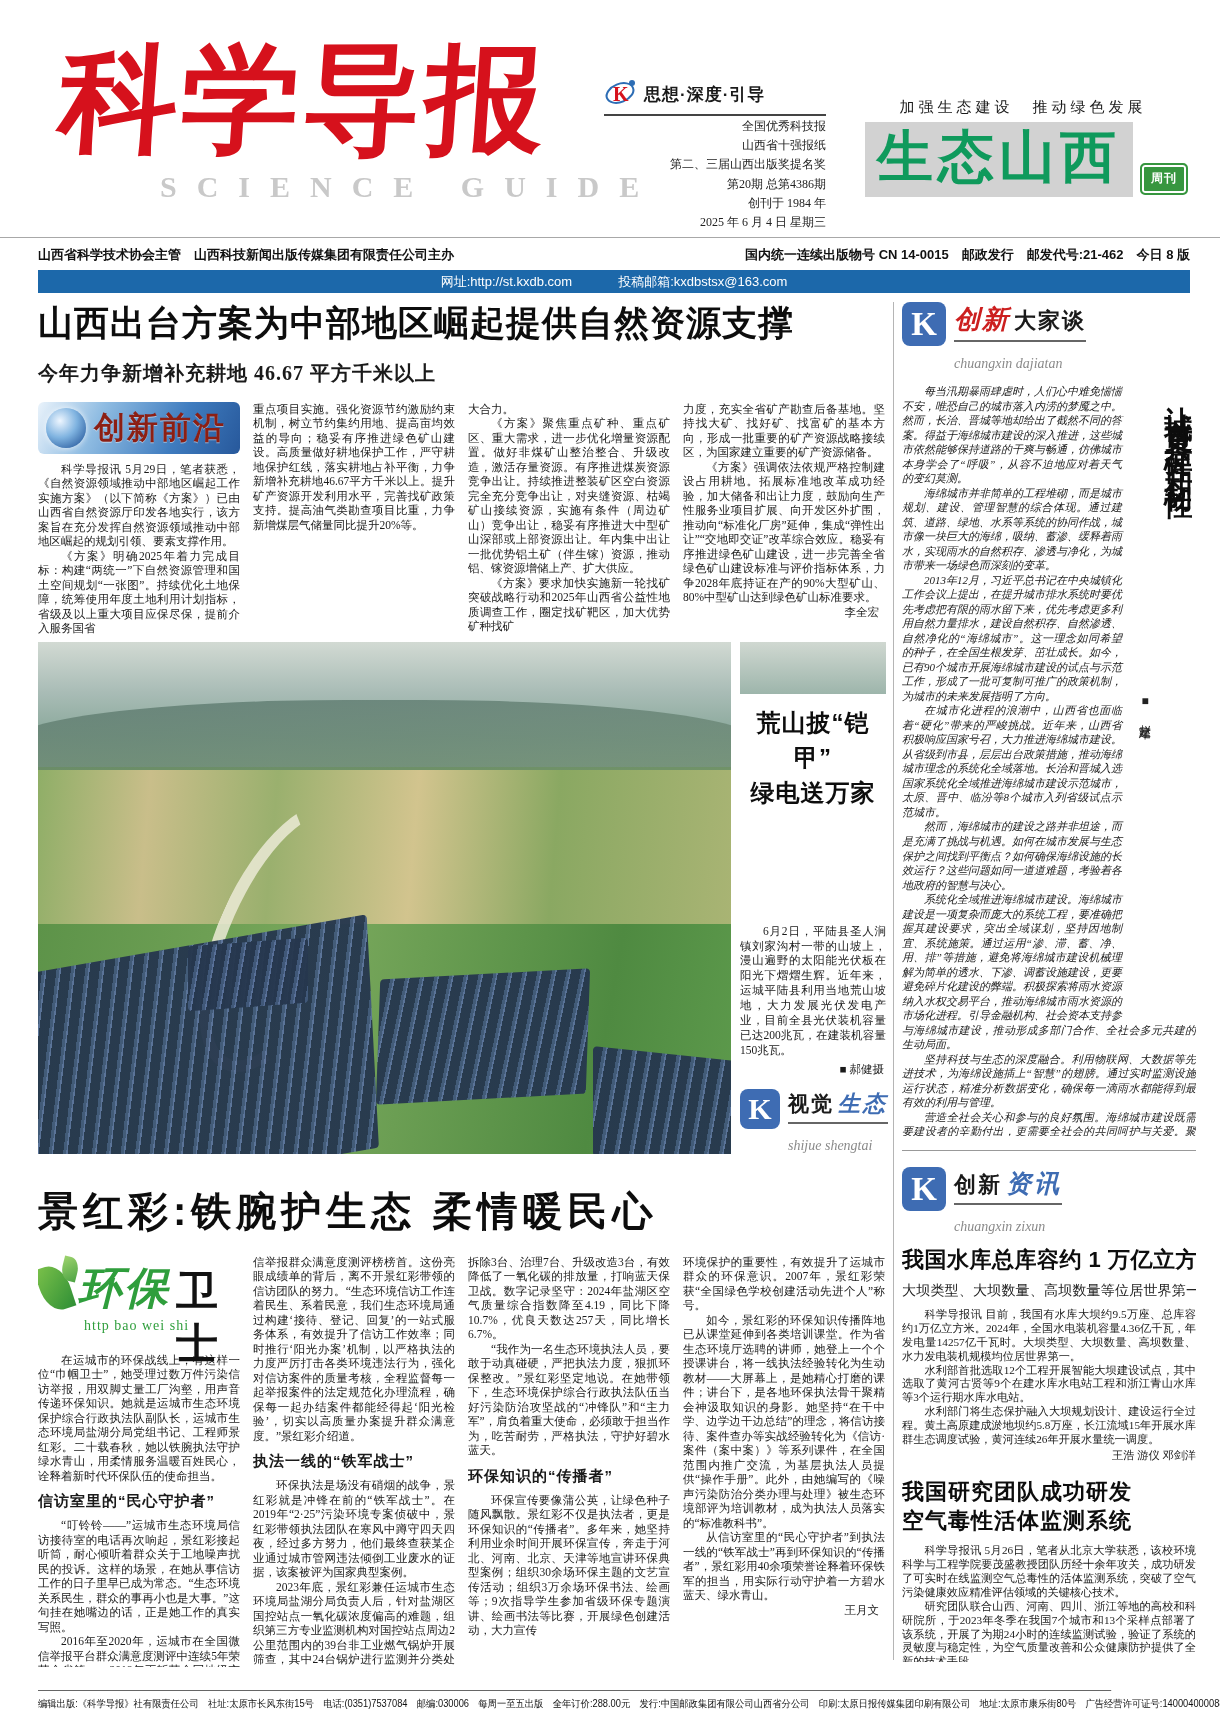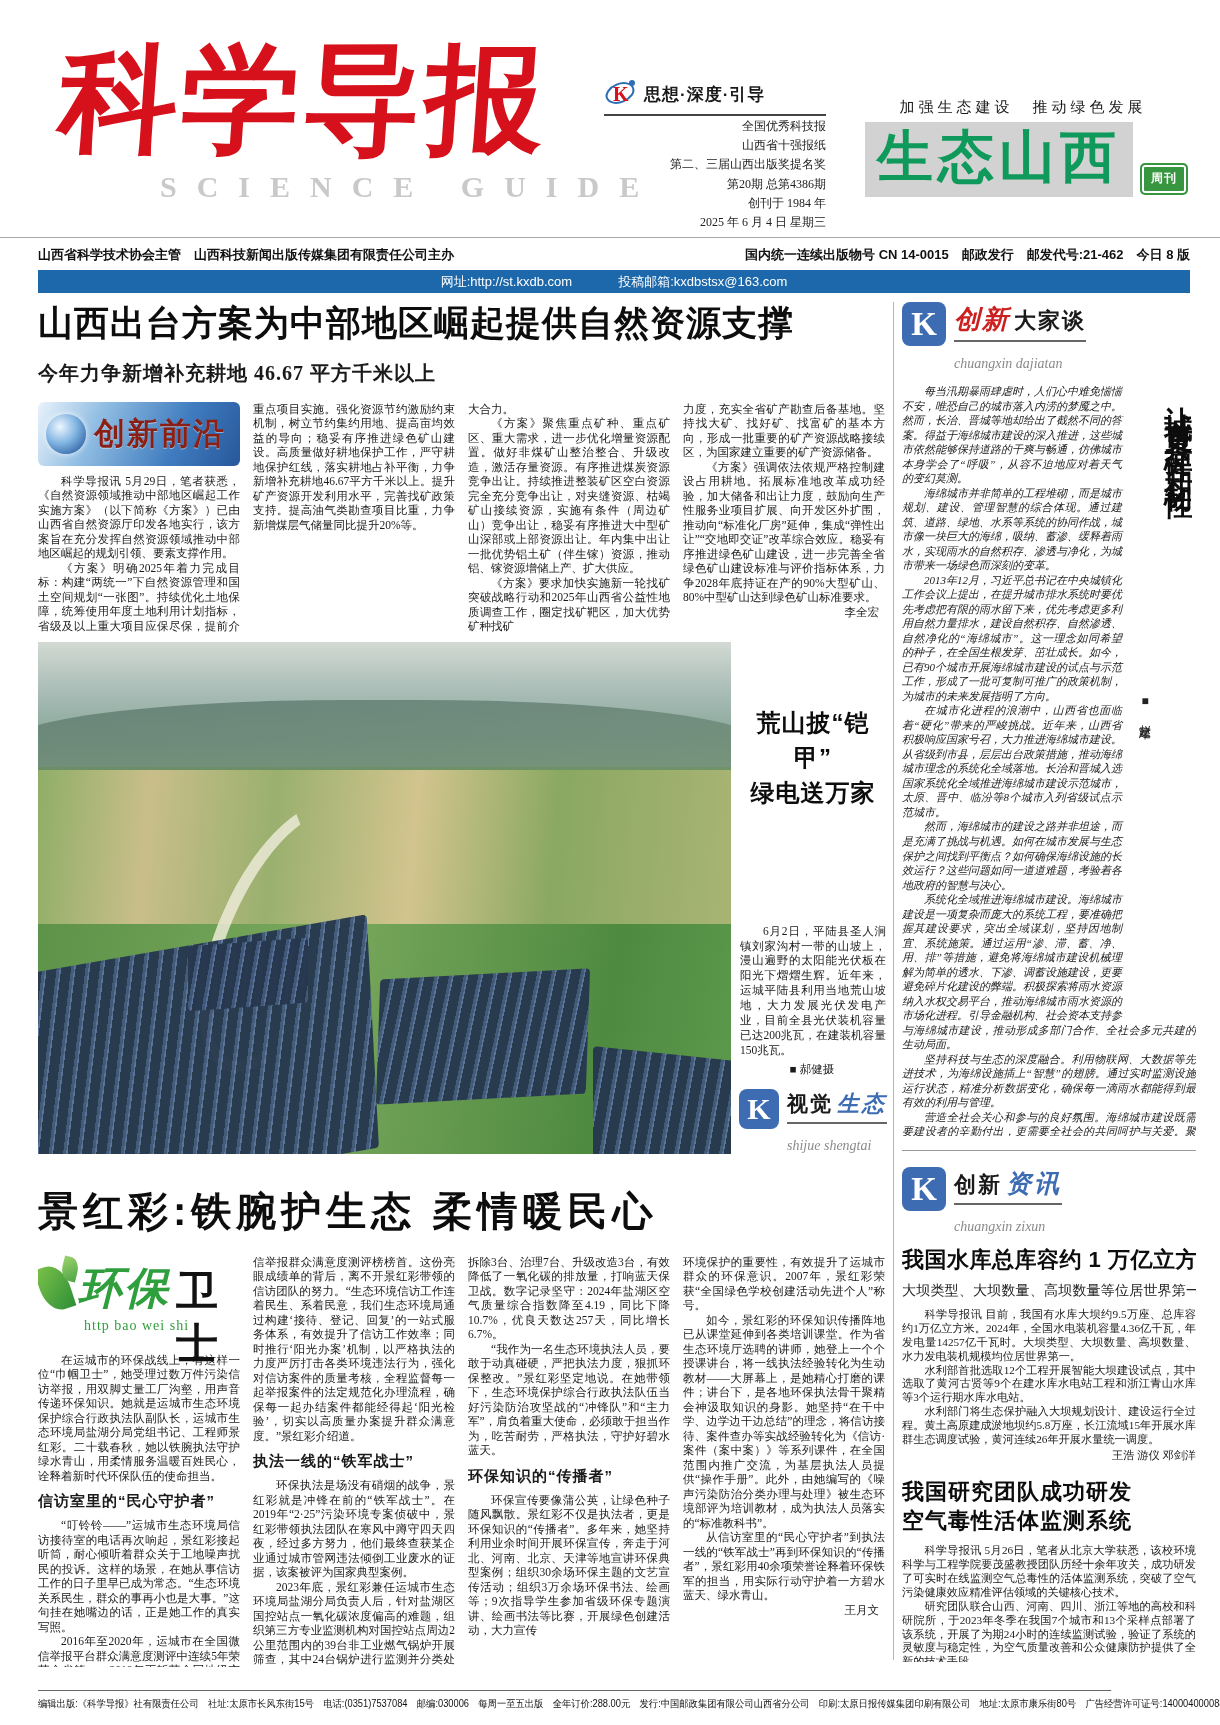--- a/index.html
+++ b/index.html
@@ -51,21 +51,21 @@
   .lead-headline { font-family:"Liberation Sans",sans-serif; font-weight:900; font-size:35px;
     letter-spacing:1px; color:#0d0d0d; white-space:nowrap;}
   .lead-subhead { margin-top:13px; font-size:20px; font-weight:bold; letter-spacing:1px;}
   .lead-cols { margin-top:15px; height:232px; display:flex; gap:13px; overflow:hidden;}
   .news-col { width:202px; height:100%; overflow:hidden; font-size:11.5px; line-height:1.26; text-align:justify;}
   .news-col p { margin:0; text-indent:2em; }
   .news-col p.noindent { text-indent:0; }
   .news-col p.author { text-align:right; text-indent:0; padding-right:6px;}
   .col-subhead { font-family:"Liberation Sans",sans-serif; font-size:15px; font-weight:bold;
     letter-spacing:1px; margin:9px 0 7px; text-indent:0;}
-  .qianyan-banner { width:100%; height:64px; border-radius:6px; margin-bottom:8px;
+  .qianyan-banner { width:100%; height:52px; border-radius:6px; margin-bottom:8px;
     background:linear-gradient(115deg,#eaf3fb 0%,#8fbce2 30%,#3f7cbf 68%,#27589b 100%);
     display:flex; align-items:center; gap:8px; padding:0 8px; }
   .globe { width:40px; height:40px; border-radius:50%;
     background:radial-gradient(circle at 35% 32%,#eef6ff,#7fb3e0 45%,#27599c 90%); flex:0 0 auto;
     box-shadow:0 0 6px rgba(255,255,255,.8);}
   .banner-text { font-size:31px; font-weight:900; color:#8c1f14; letter-spacing:2px; white-space:nowrap;
     text-shadow:0 1px 0 rgba(255,255,255,.45);}
 
   
   .photo-section { margin-top:8px; display:flex; gap:9px; }
@@ -80,21 +80,21 @@
     background:linear-gradient(100deg,#5d9349,#79a85c 40%,#4f8a41 80%,#5d9a4c);}
   .ph-road { position:absolute; left:180px; top:150px; width:130px; height:290px; border-radius:50%;
     border:12px solid transparent; border-left-color:rgba(236,234,214,.85); border-bottom-color:rgba(236,234,214,.8);
     transform:rotate(24deg);}
   .ph-panels { position:absolute; border-radius:4px; opacity:.96;
     background:repeating-linear-gradient(100deg,#26374e 0 10px,#41597a 10px 13px,#5a729b 13px 14.5px);}
   .ph-panels.p1 { left:-15px; bottom:-25px; width:350px; height:235px; transform:skewY(-7deg) rotate(-3deg);}
   .ph-panels.p2 { left:340px; bottom:55px; width:210px; height:125px; transform:skewY(-5deg) rotate(2deg);}
   .ph-panels.p3 { left:555px; bottom:-10px; width:150px; height:110px; transform:skewY(6deg);}
   .ph-panels.p4 { left:150px; top:300px; width:120px; height:65px; transform:skewY(-4deg);}
-  .photo-side { width:146px; display:flex; flex-direction:column;align-items:center; }
+  .photo-side { width:146px; display:flex; flex-direction:column; }
   .side-skystrip { height:52px; background:linear-gradient(180deg,#d0d8d1,#9db5ab); margin-bottom:12px;}
   .photo-title { font-family:"Liberation Sans",sans-serif; font-weight:900; font-size:24px;
     letter-spacing:1px; line-height:1.45; text-align:center; color:#0d0d0d;}
   .photo-caption { margin-top:auto; font-size:11.5px; line-height:1.3; text-align:justify; text-indent:2em;}
   .photo-credit { text-align:right; font-size:11.5px; margin:4px 2px 10px 0;}
   .k-header { display:flex; align-items:flex-start; gap:8px; }
   .k-badge { width:44px; height:44px; background:#3e6cb3; border-radius:8px; color:#fff;
     font-family:"Liberation Serif",serif; font-weight:bold; font-size:33px;
     display:flex; align-items:center; justify-content:center; flex:0 0 auto;}
   .k-text { }

